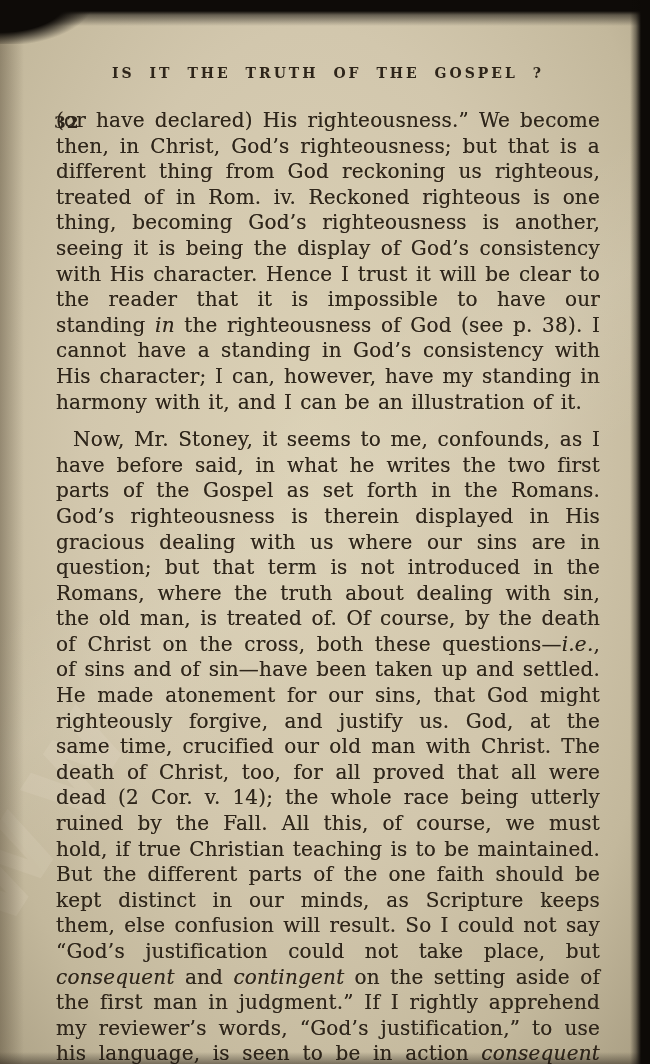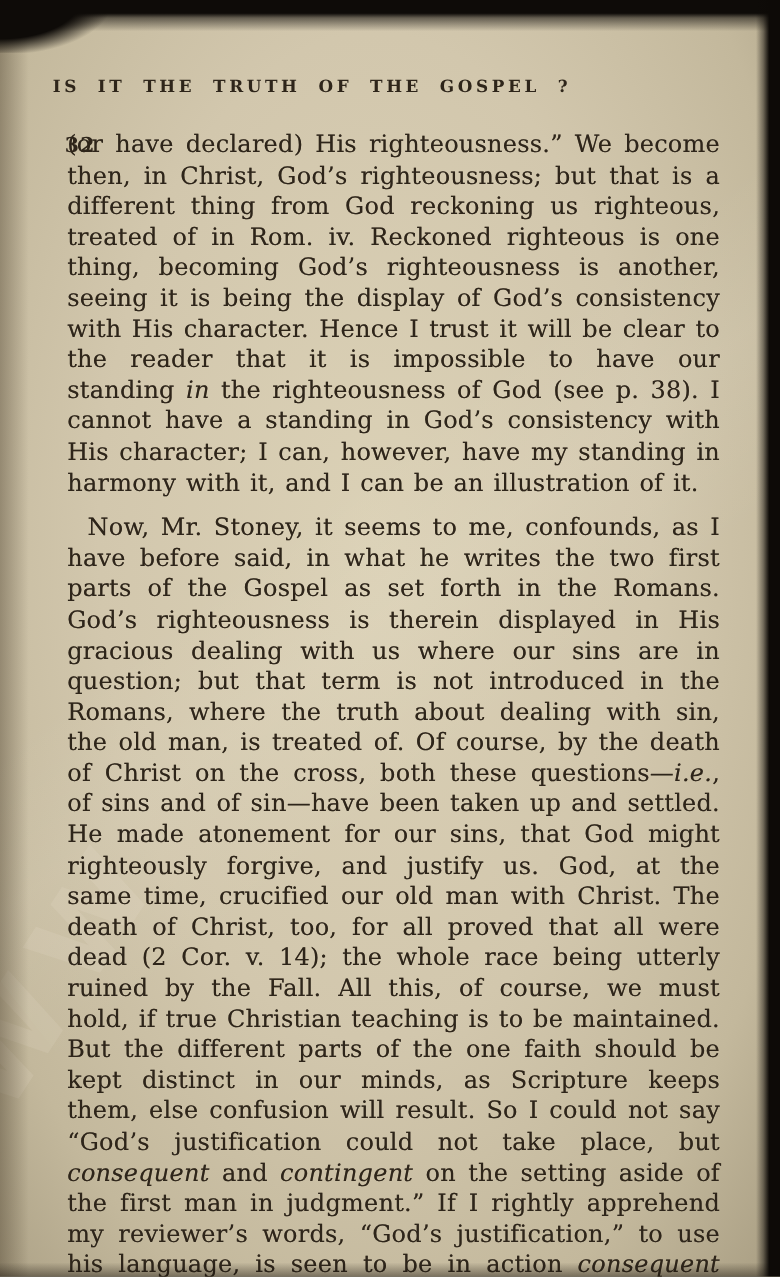--- a/index.html
+++ b/index.html
@@ -41,21 +41,21 @@
     white-space:nowrap;pointer-events:none;user-select:none;
   }
   
   .content{position:absolute;top:62px;left:44px;width:568px;}
   .pagehead{position:relative;height:30px;margin-bottom:16px;}
   .pagenum{
     position:absolute;left:10px;top:2px;
     font-size:17px;font-weight:bold;letter-spacing:1px;margin-top:48px;
   }
   .running{
-    display:block;text-align:left;
+    display:block;text-align:center;
     font-size:14px;font-weight:bold;
     letter-spacing:3px;word-spacing:7px;
     padding-top:3px;
   }
   .body p{
     margin:12px;
     font-size:20px;
     line-height:25.6px;
     text-align:justify;
     letter-spacing:0.2px;

